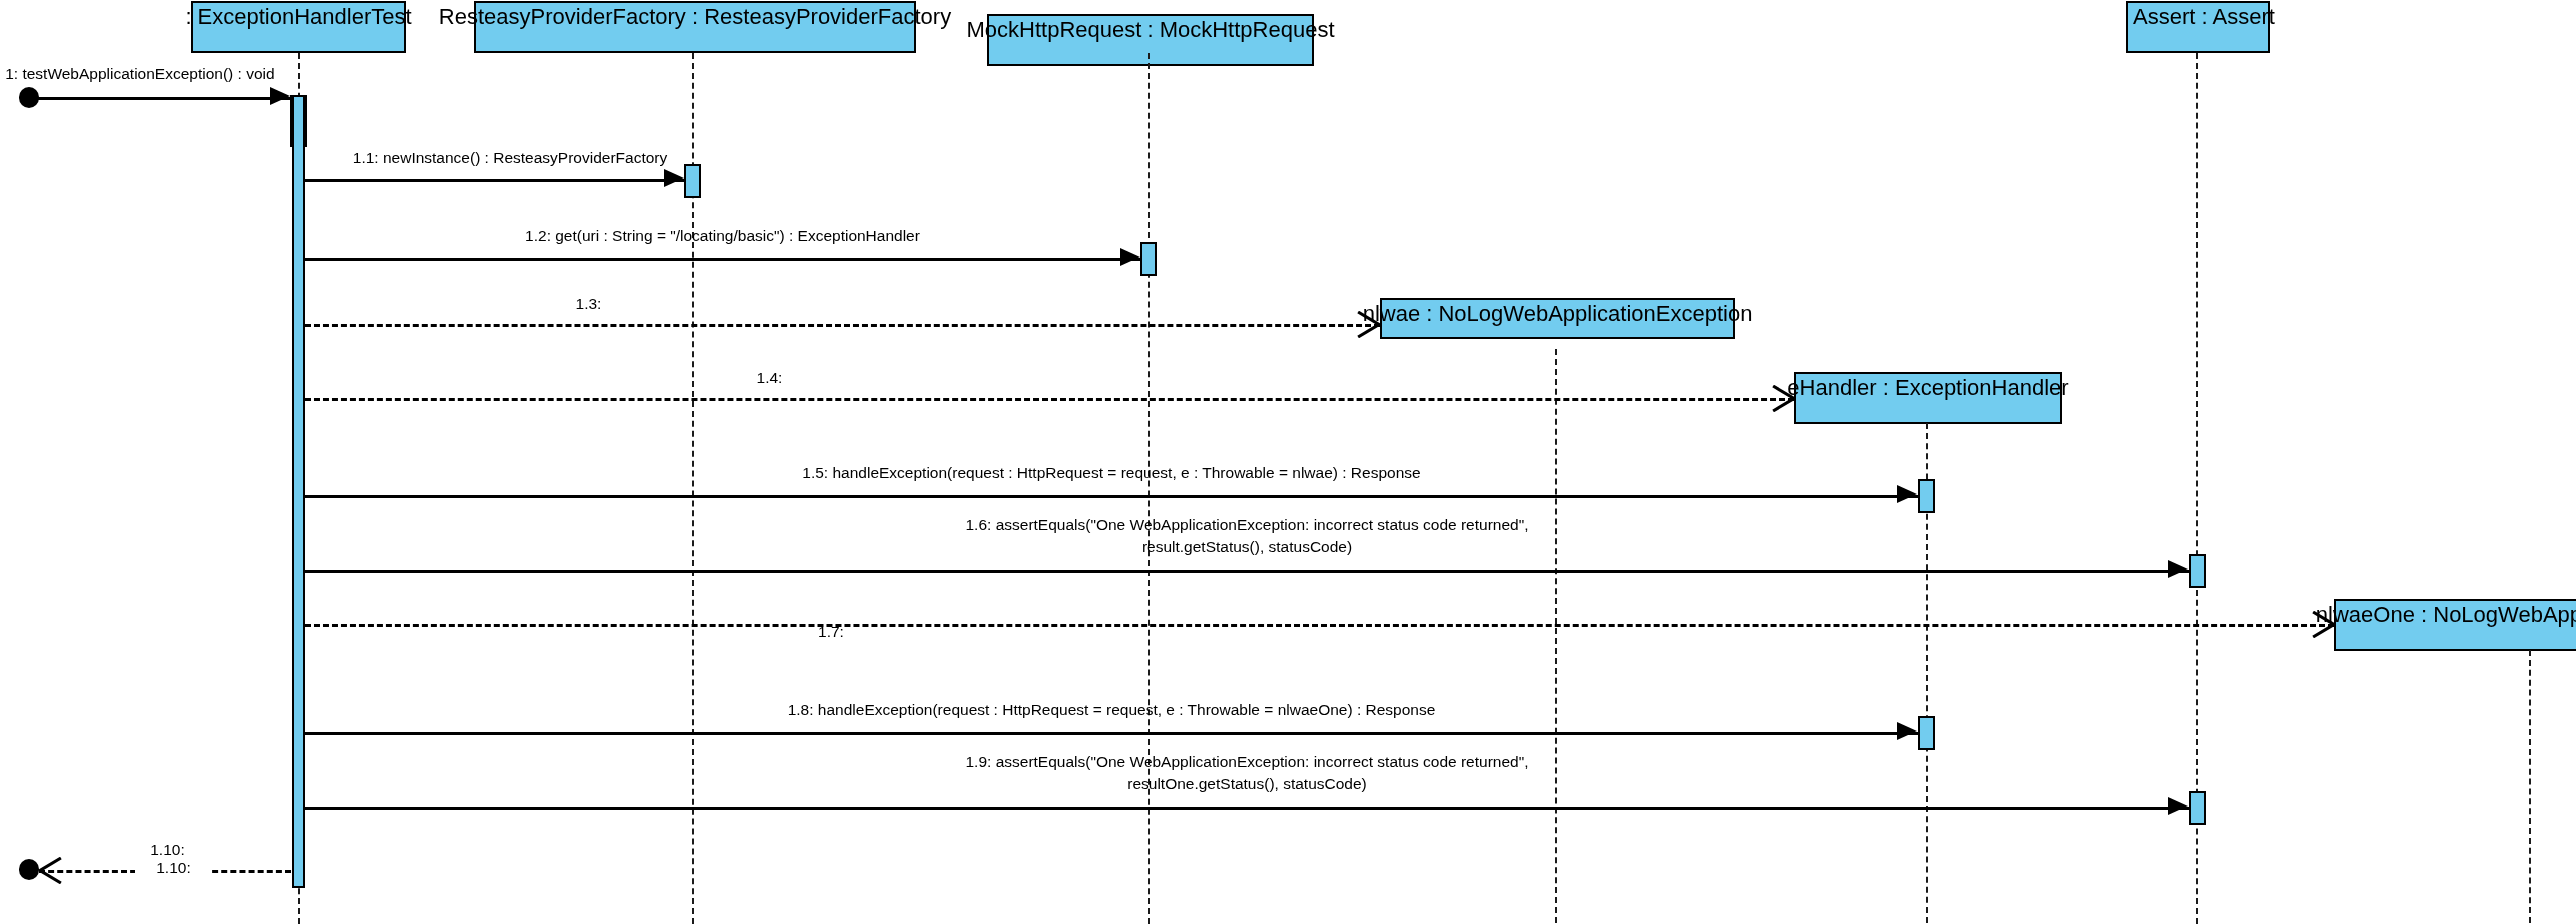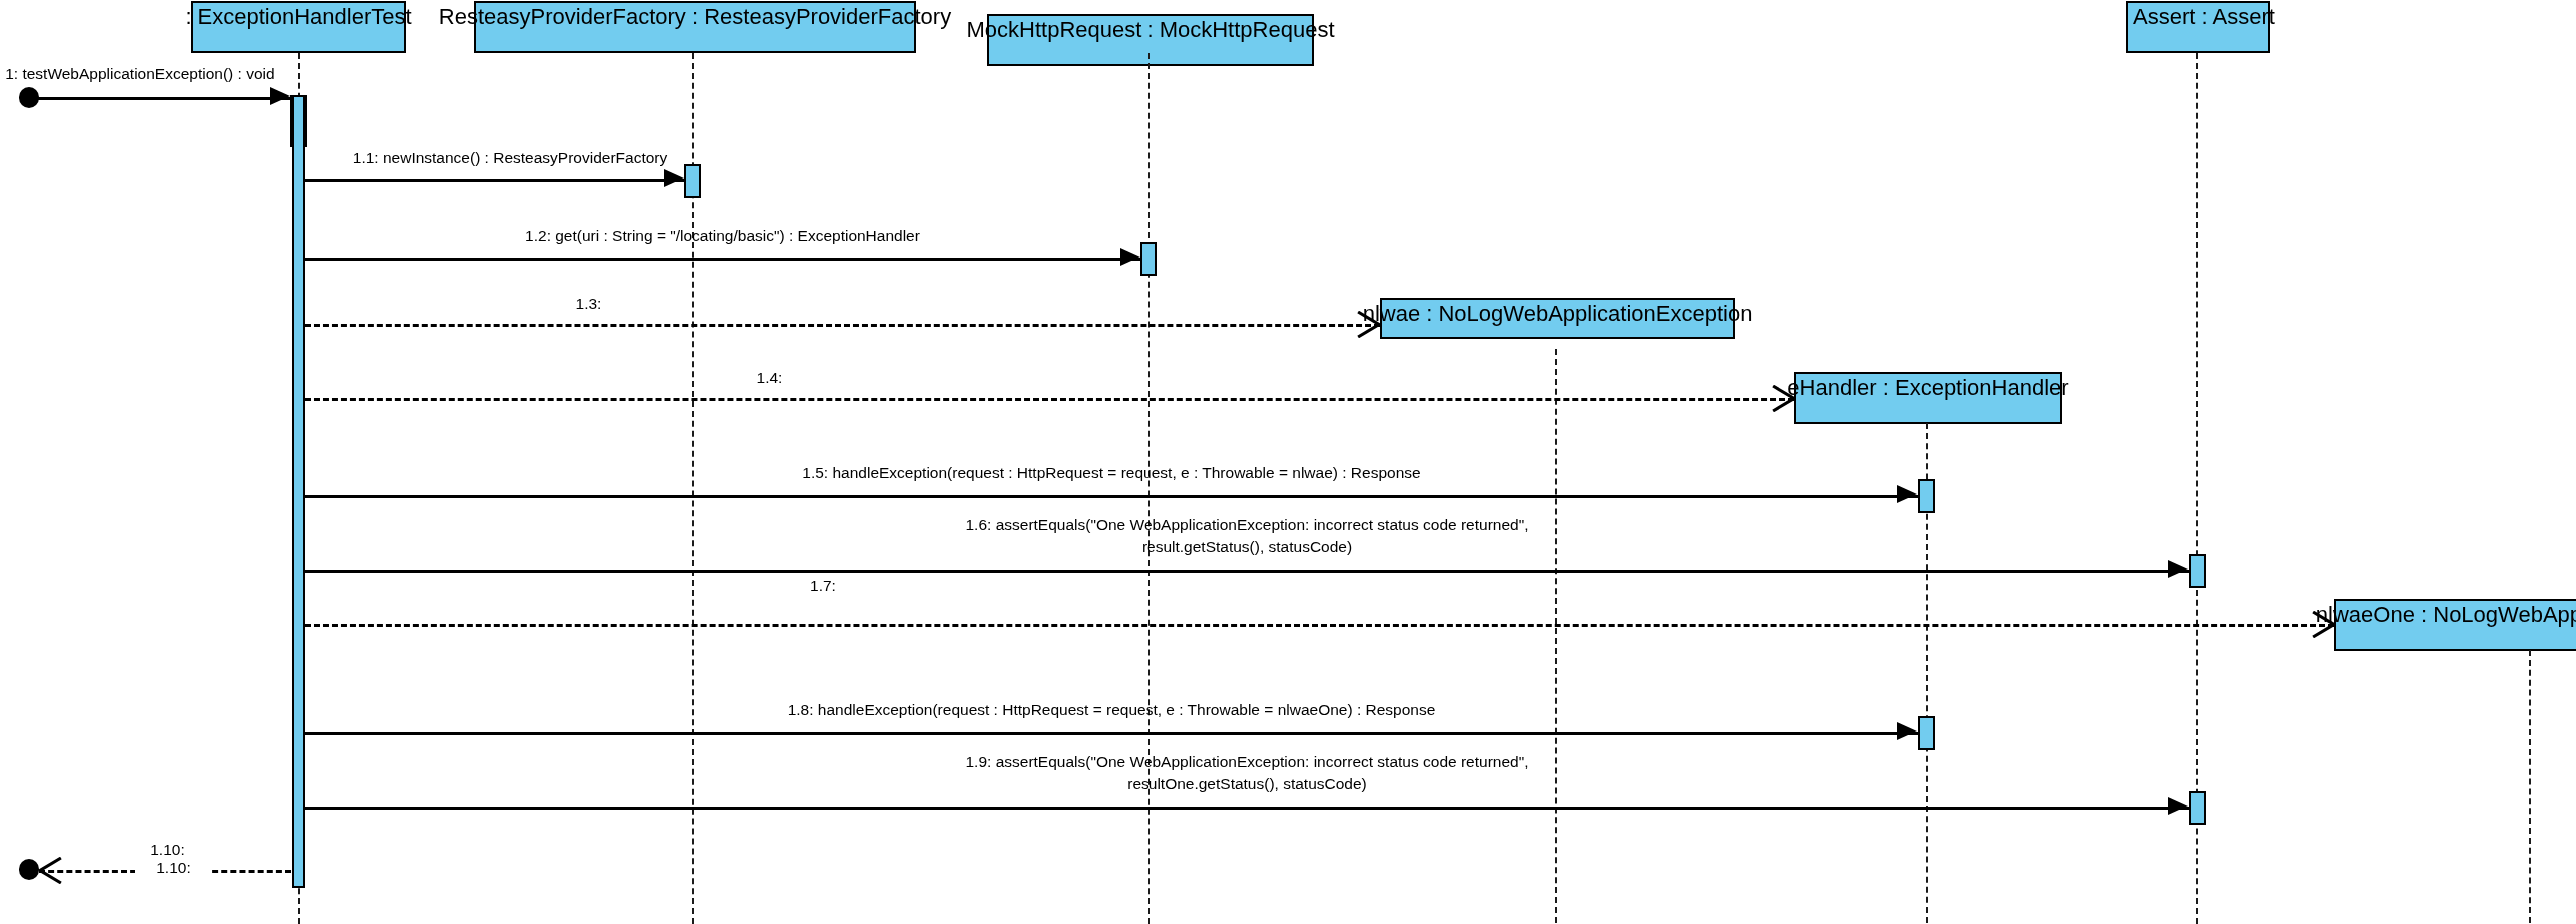--- a/index.html
+++ b/index.html
@@ -219,21 +219,21 @@
   <div class="msg-label" style="left:305px; top:537px; width:1884px;">result.getStatus(), statusCode)</div>
 
   <div class="msg dashed" style="left:305px; top:624px; width:2029px;">
     <div class="line"></div>
     <div class="arrow-open" style="left:2007px;">
       <svg width="23" height="27" viewBox="0 0 44 52">
         <polyline points="2,2 42,26 2,50" fill="none" stroke="#000000" stroke-width="6"></polyline>
       </svg>
     </div>
   </div>
-  <div class="msg-label" style="left:305px; top:576px; width:1036px;">1.7:</div>
+  <div class="msg-label" style="left:305px; top:622px; width:1036px;padding-left:8px;">1.7:</div>
 
   <div class="msg solid" style="left:305px; top:732px; width:1613px;">
     <div class="line"></div>
     <div class="arrow-filled right" style="left:1592px;"></div>
   </div>
   <div class="msg-label" style="left:305px; top:700px; width:1613px;">1.8: handleException(request : HttpRequest = request, e : Throwable = nlwaeOne) : Response</div>
 
   <div class="msg solid" style="left:305px; top:807px; width:1884px;">
     <div class="line"></div>
     <div class="arrow-filled right" style="left:1863px;"></div>

